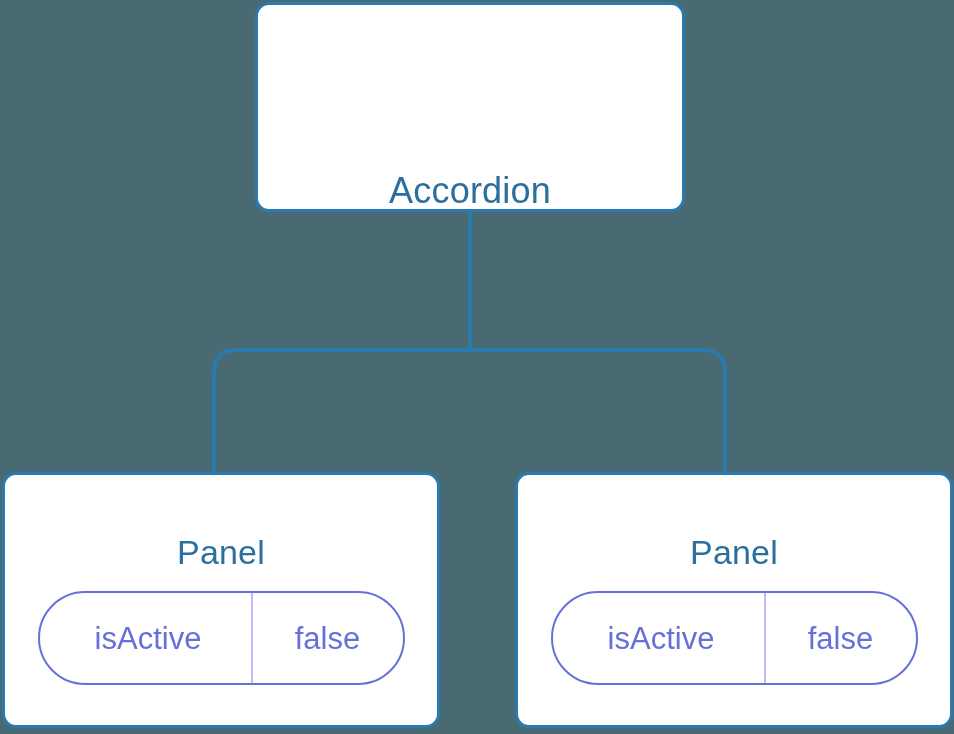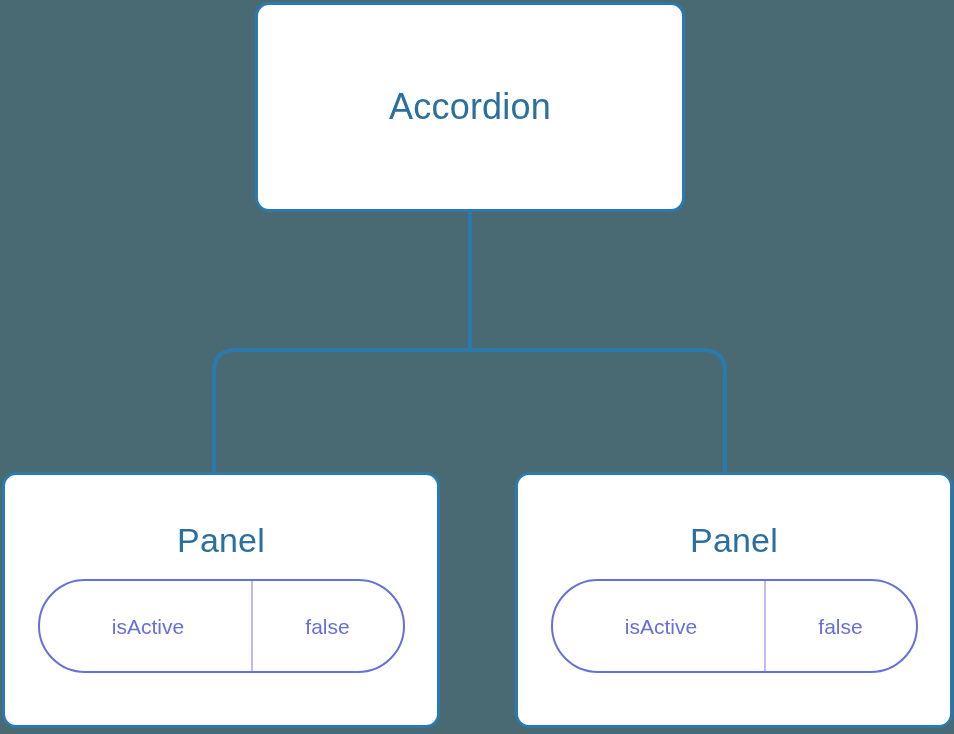--- a/index.html
+++ b/index.html
@@ -36,21 +36,21 @@
   .node {
     position: absolute;
     z-index: 2;
     background: #ffffff;
     border: 3px solid #2a7ab0;
     border-radius: 14px;
     box-sizing: border-box;
     display: flex;
     flex-direction: column;
     align-items: center;
-    justify-content: center;
+    justify-content: flex-end;
   }
 
   .node-root {
     left: 255px;
     top: 2px;
     width: 430px;
     height: 210px;
   }
 
   
@@ -78,21 +78,21 @@
     letter-spacing: 0.2px;
     white-space: nowrap;
   }
 
   .node-root .node-title {
     font-size: 36px;
   }
 
   .node-leaf-left .node-title,
   .node-leaf-right .node-title {
-    margin-top: 48px;
+    margin-top: 60px;
   }
 
   
   .prop-pill {
     margin-top: 22px;
     display: flex;
     align-items: stretch;
     border: 2px solid #6670d9;
     border-radius: 999px;
     background: #ffffff;
@@ -100,21 +100,21 @@
     box-sizing: border-box;
     overflow: hidden;
   }
 
   .prop-key,
   .prop-value {
     display: flex;
     align-items: center;
     justify-content: center;
     color: #6670d9;
-    font-size: 21px;
+    font-size: 31px;
     line-height: 1;
     white-space: nowrap;
     box-sizing: border-box;
   }
 
   .prop-key {
     width: 211px;
     padding-left: 6px;
   }
 

